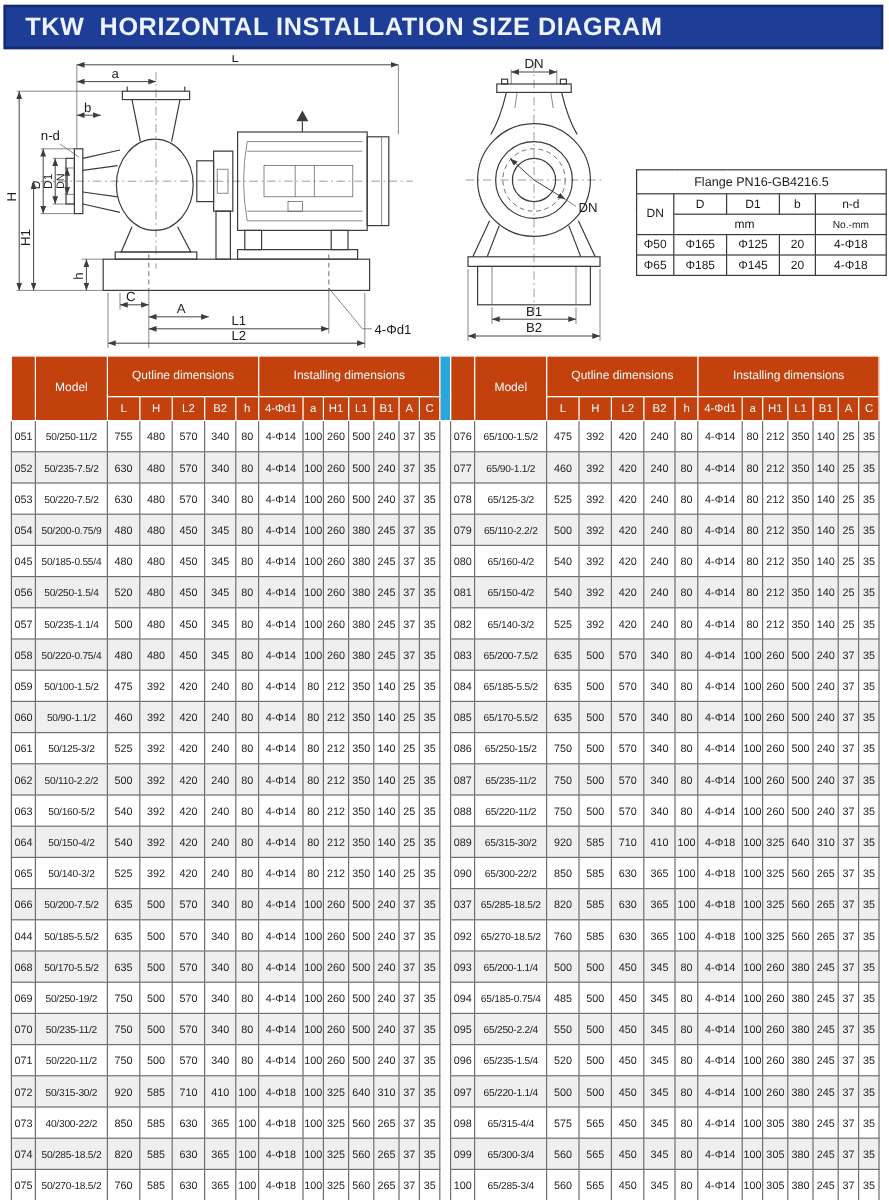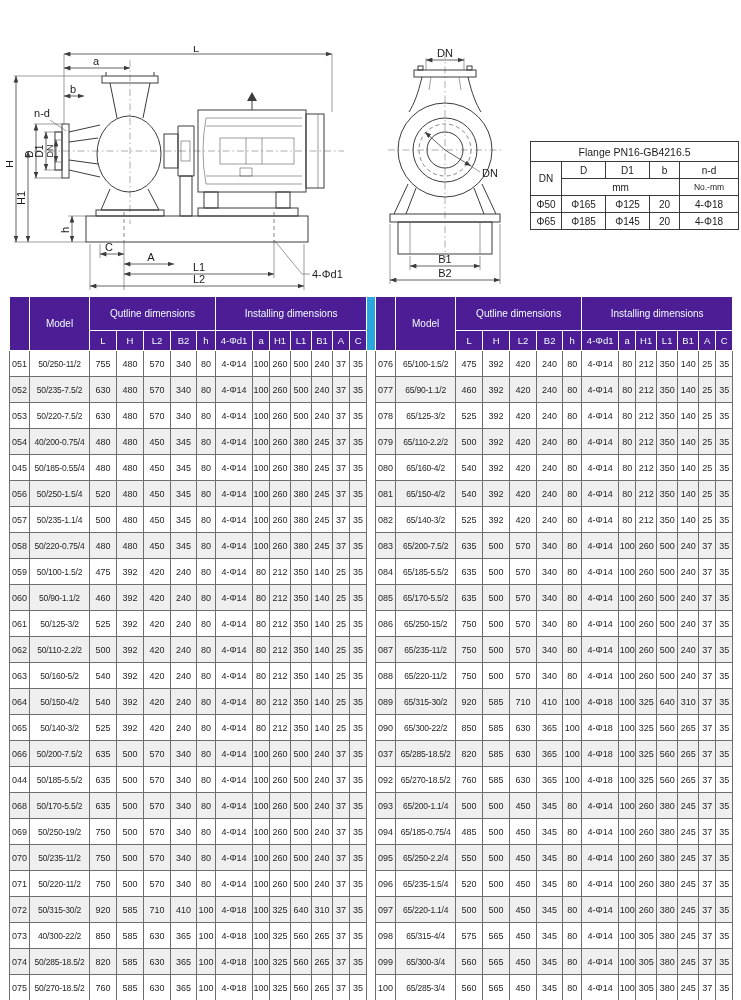--- a/index.html
+++ b/index.html
@@ -27,37 +27,40 @@
   
   .flange-table{position:absolute;left:530px;top:95px;width:208px;border-collapse:collapse;
                 font-size:10px;table-layout:fixed;}
   .flange-table td,.flange-table th{border:1px solid #3a3a3a;text-align:center;
                 padding:0;height:16px;font-weight:normal;color:#1c1c1c;background:#fff;}
   .flange-table .ft-title{height:19px;font-size:10.5px;margin-top:20px;}
 
   
   .main-table{position:absolute;left:9px;top:296px;border-collapse:collapse;
               table-layout:fixed;width:724px;font-size:9px;}
-  .main-table th{background:#4c1d95;color:#f2fbff;font-weight:normal;
+  .main-table th{background:#c2410c;color:#f2fbff;font-weight:normal;
                  border:1px solid #ffffff;padding:0;}
   .main-table thead tr:first-child th{height:33px;font-size:10px;}
   .main-table thead tr:last-child th{height:19px;font-size:9.5px;}
   .main-table th.gap-h{background:#2ba7e0;}
   .main-table td{border:1px solid #6e6e6e;text-align:center;height:25px;padding:0;
                  color:#1f1f1f;background:#fff;}
   .main-table tbody tr:nth-child(even) td{background:#efefef;}
   .main-table td.gap,.main-table tbody tr td.gap{border-top:none;border-bottom:none;
                  border-left:1px solid #6e6e6e;border-right:1px solid #6e6e6e;background:#fff;}
   .main-table td.model{font-size:8.5px;letter-spacing:-0.2px;}
 </style>
 </head>
 <body>
 
 <div class="page">
 
+  <header class="title-bar">
+    <h1>TKW  HORIZONTAL INSTALLATION SIZE DIAGRAM</h1>
+  </header>
 
   <section class="diagram-area">
 
     <svg class="svg-side" width="345" height="248" viewBox="0 0 345 248">
       <defs>
         <marker id="ar" markerWidth="9" markerHeight="7" refX="8" refY="3" orient="auto">
           <path d="M0,0 L8,3 L0,6 Z" fill="#3c3c3c"></path>
         </marker>
         <marker id="arb" markerWidth="9" markerHeight="7" refX="0" refY="3" orient="auto">
           <path d="M8,0 L0,3 L8,6 Z" fill="#3c3c3c"></path>
@@ -412,21 +415,21 @@
           <td>4-Φ14</td>
           <td>80</td>
           <td>212</td>
           <td>350</td>
           <td>140</td>
           <td>25</td>
           <td>35</td>
         </tr>
         <tr>
           <td>054</td>
-          <td class="model">40/200-0.75/4</td>
+          <td class="model">50/200-0.75/9</td>
           <td>480</td>
           <td>480</td>
           <td>450</td>
           <td>345</td>
           <td>80</td>
           <td>4-Φ14</td>
           <td>100</td>
           <td>260</td>
           <td>380</td>
           <td>245</td>

